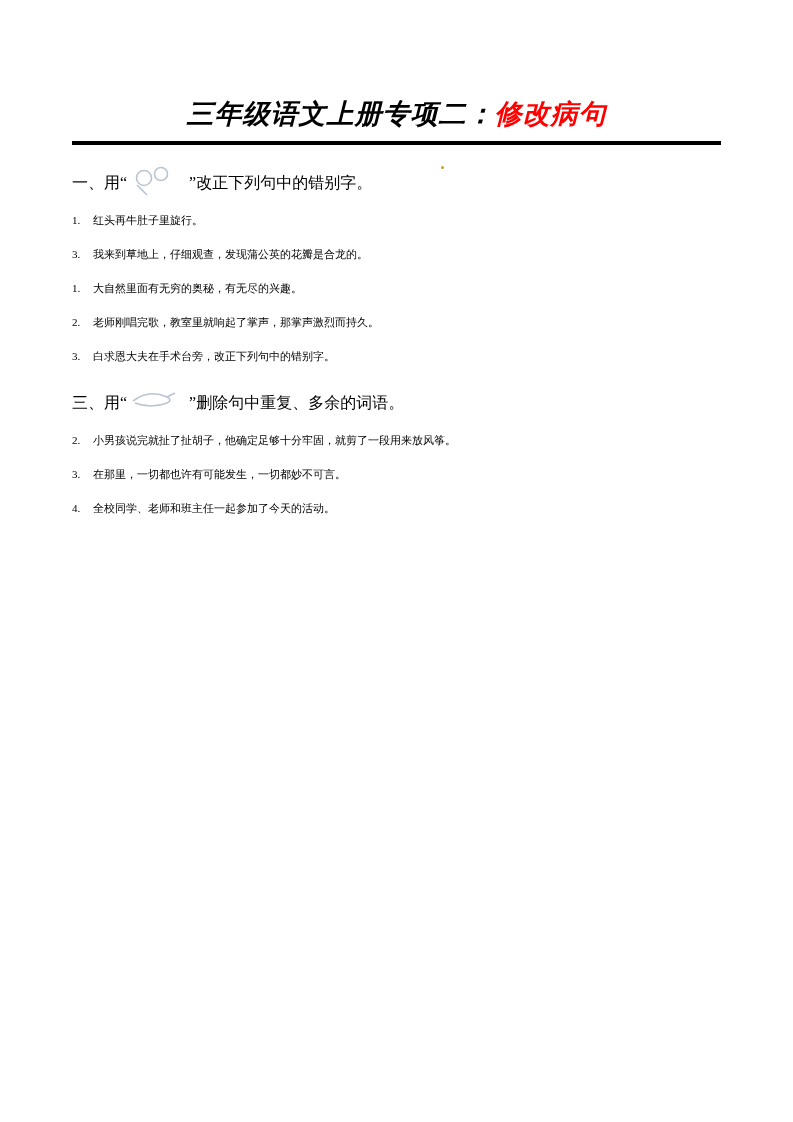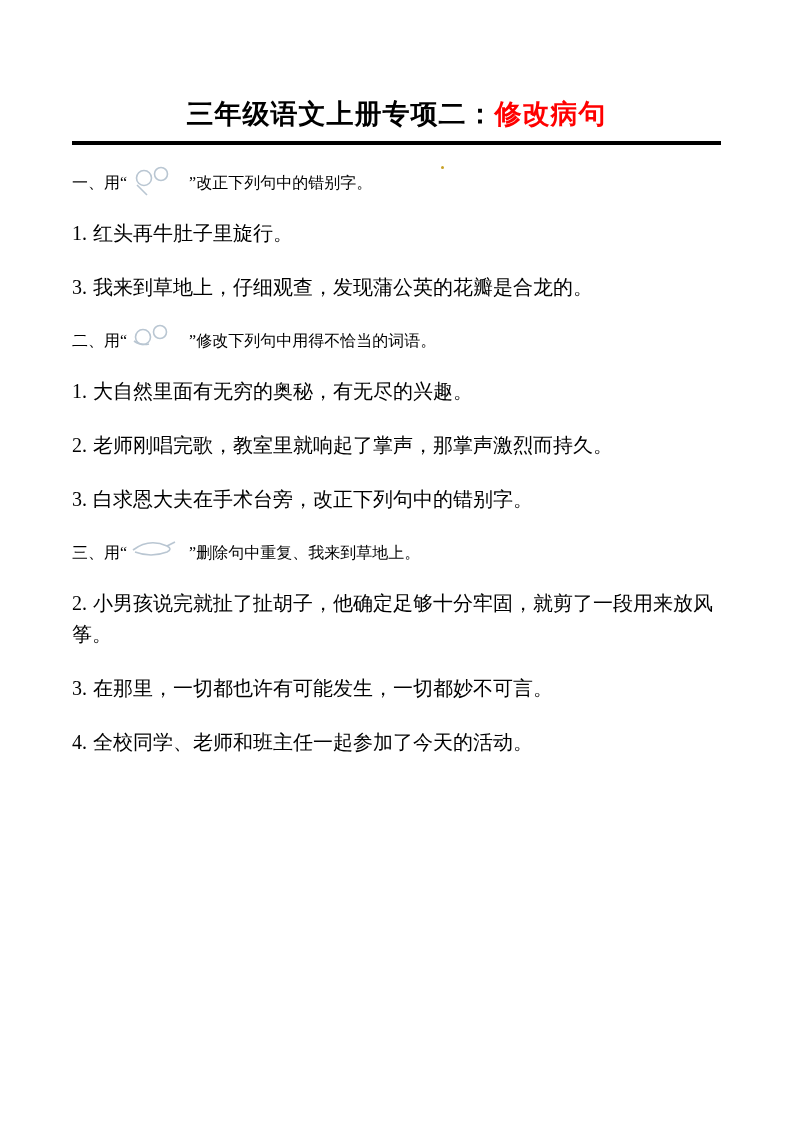--- a/index.html
+++ b/index.html
@@ -22,20 +22,21 @@
     box-sizing: border-box;
     padding: 0 72px;
   }
   .title-row {
     margin-top: 96px;
     text-align: center;
     font-size: 27px;
     font-weight: bold;
     letter-spacing: 1px;
     white-space: nowrap;
+    font-style: italic;
   }
   .title-main {
     color: #000000;
   }
   .title-accent {
     color: #ff0000;
   }
   .title-rule {
     margin-top: 9px;
     height: 4px;
@@ -52,22 +53,22 @@
     border-radius: 50%;
   }
   .section {
     margin-top: 26px;
     font-size: 16px;
     line-height: 1.5;
     position: relative;
     white-space: nowrap;
   }
   .q {
-    margin-top: 23px;
-    font-size: 20px;
+    margin-top: 17px;
+    font-size: 11px;
     line-height: 1.55;
   }
   .q .num {
     display: inline-block;
     min-width: 21px;
   }
   .q.wrap {
     white-space: normal;
     line-height: 2.45;
   }
@@ -106,47 +107,38 @@
     </span><span>”改正下列句中的错别字。</span>
   </div>
 
   <div class="q">
     <span class="num">1.</span><span>红头再牛肚子里旋行。</span>
   </div>
   <div class="q">
     <span class="num">3.</span><span>我来到草地上，仔细观查，发现蒲公英的花瓣是合龙的。</span>
   </div>
 
-  <div class="section">
-    <span>二、用“</span><span class="mark-gap">
-      <svg width="62" height="34" viewBox="0 0 62 34">
-        <circle cx="16" cy="15" r="7.5" fill="none" stroke="#b9c6d2" stroke-width="1.6"></circle>
-        <circle cx="33" cy="10" r="6.5" fill="none" stroke="#b9c6d2" stroke-width="1.6"></circle>
-        <path d="M7 19 Q14 24 22 22" fill="none" stroke="#b9c6d2" stroke-width="1.6"></path>
-      </svg>
-    </span><span>”修改下列句中用得不恰当的词语。</span>
-  </div>
 
   <div class="q">
     <span class="num">1.</span><span>大自然里面有无穷的奥秘，有无尽的兴趣。</span>
   </div>
   <div class="q">
     <span class="num">2.</span><span>老师刚唱完歌，教室里就响起了掌声，那掌声激烈而持久。</span>
   </div>
   <div class="q">
     <span class="num">3.</span><span>白求恩大夫在手术台旁，改正下列句中的错别字。</span>
   </div>
 
   <div class="section">
     <span>三、用“</span><span class="mark-gap">
       <svg width="62" height="34" viewBox="0 0 62 34">
         <path d="M6 16 Q22 4 40 12 Q46 15 40 18 Q24 24 8 18" fill="none" stroke="#b9c6d2" stroke-width="1.6"></path>
         <path d="M40 12 L48 8" fill="none" stroke="#b9c6d2" stroke-width="1.6"></path>
       </svg>
-    </span><span>”删除句中重复、我来到草地上。</span>
+    </span><span>”删除句中重复、多余的词语。</span>
   </div>
 
   <div class="q">
     <span class="num">2.</span><span>小男孩说完就扯了扯胡子，他确定足够十分牢固，就剪了一段用来放风筝。</span>
   </div>
   <div class="q">
     <span class="num">3.</span><span>在那里，一切都也许有可能发生，一切都妙不可言。</span>
   </div>
   <div class="q">
     <span class="num">4.</span><span>全校同学、老师和班主任一起参加了今天的活动。</span>

